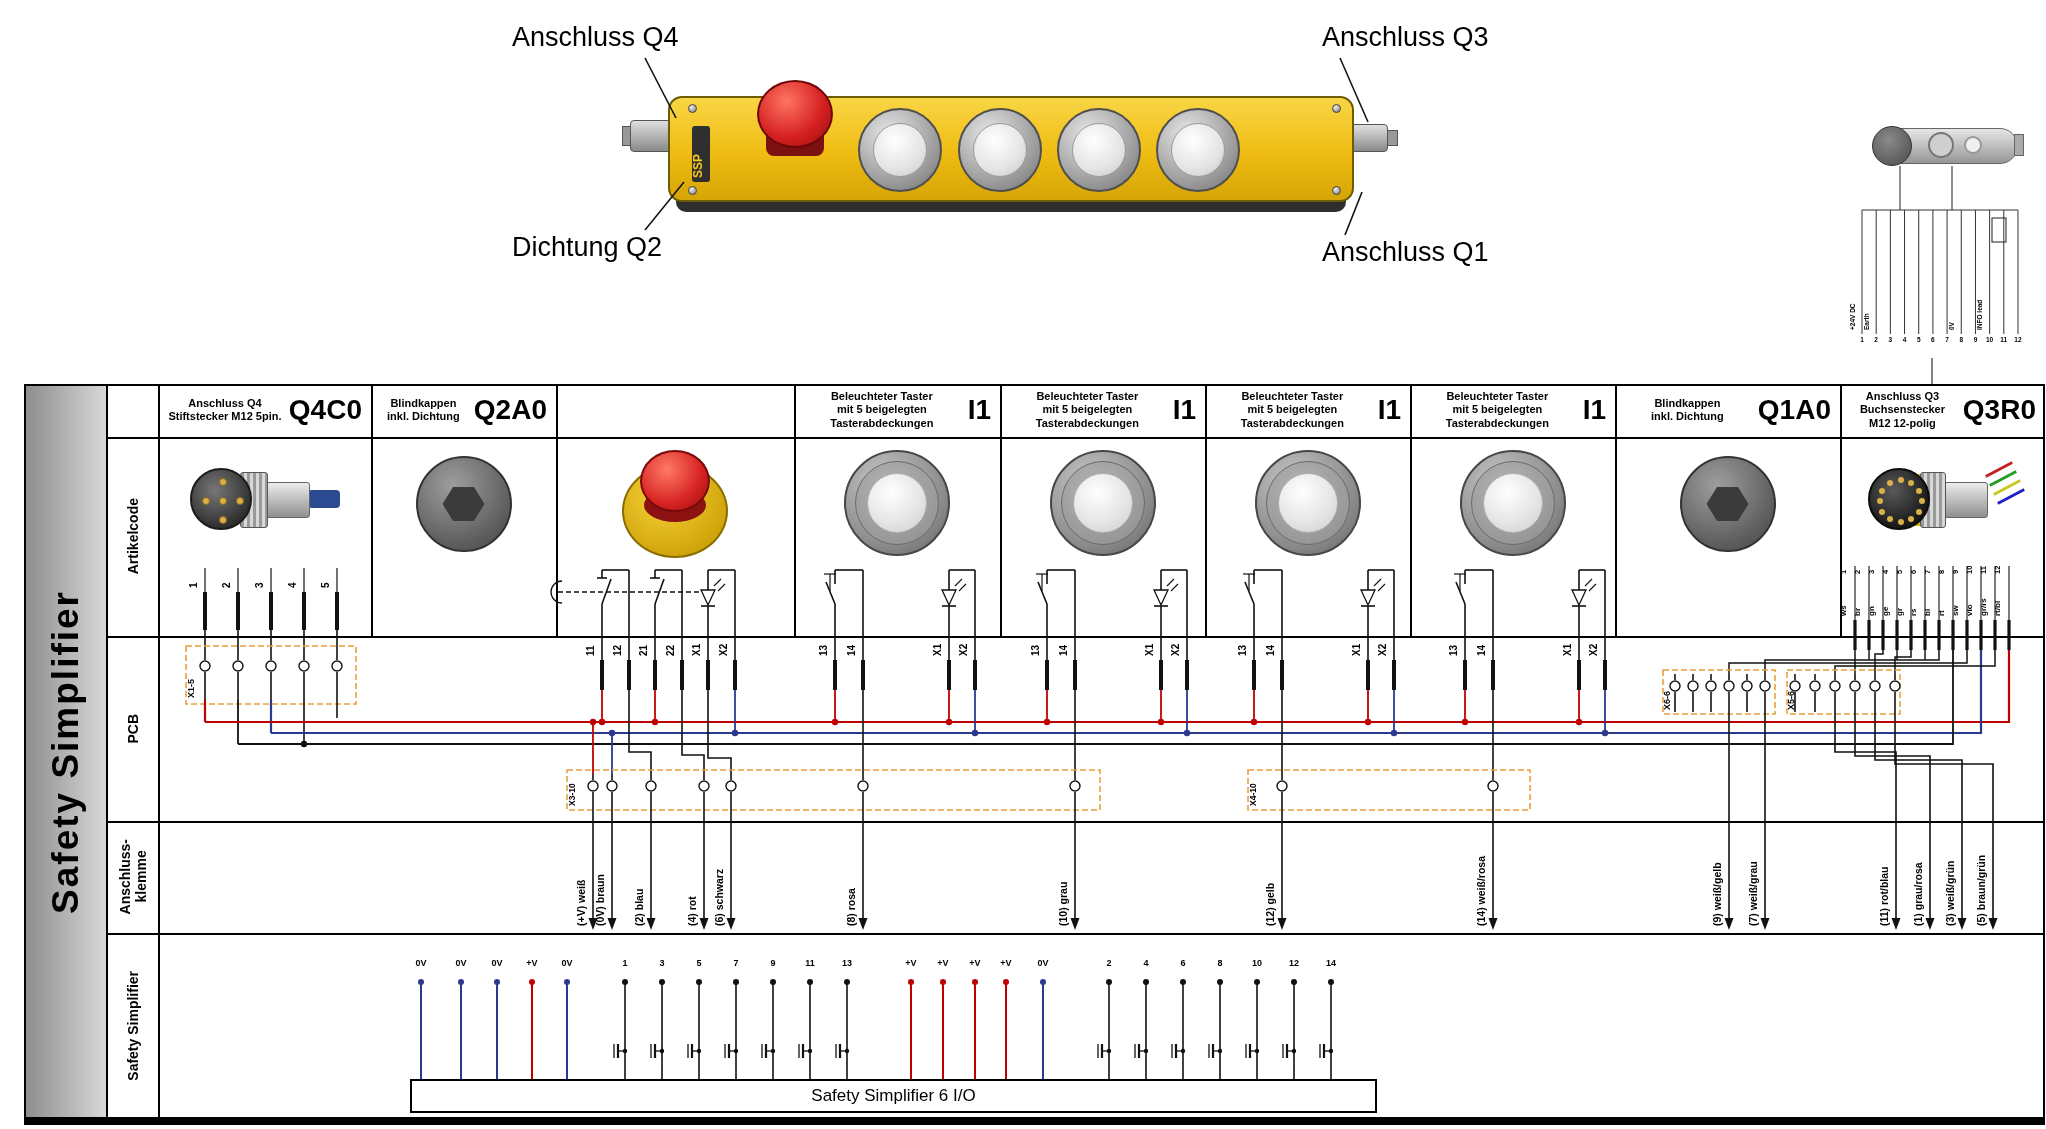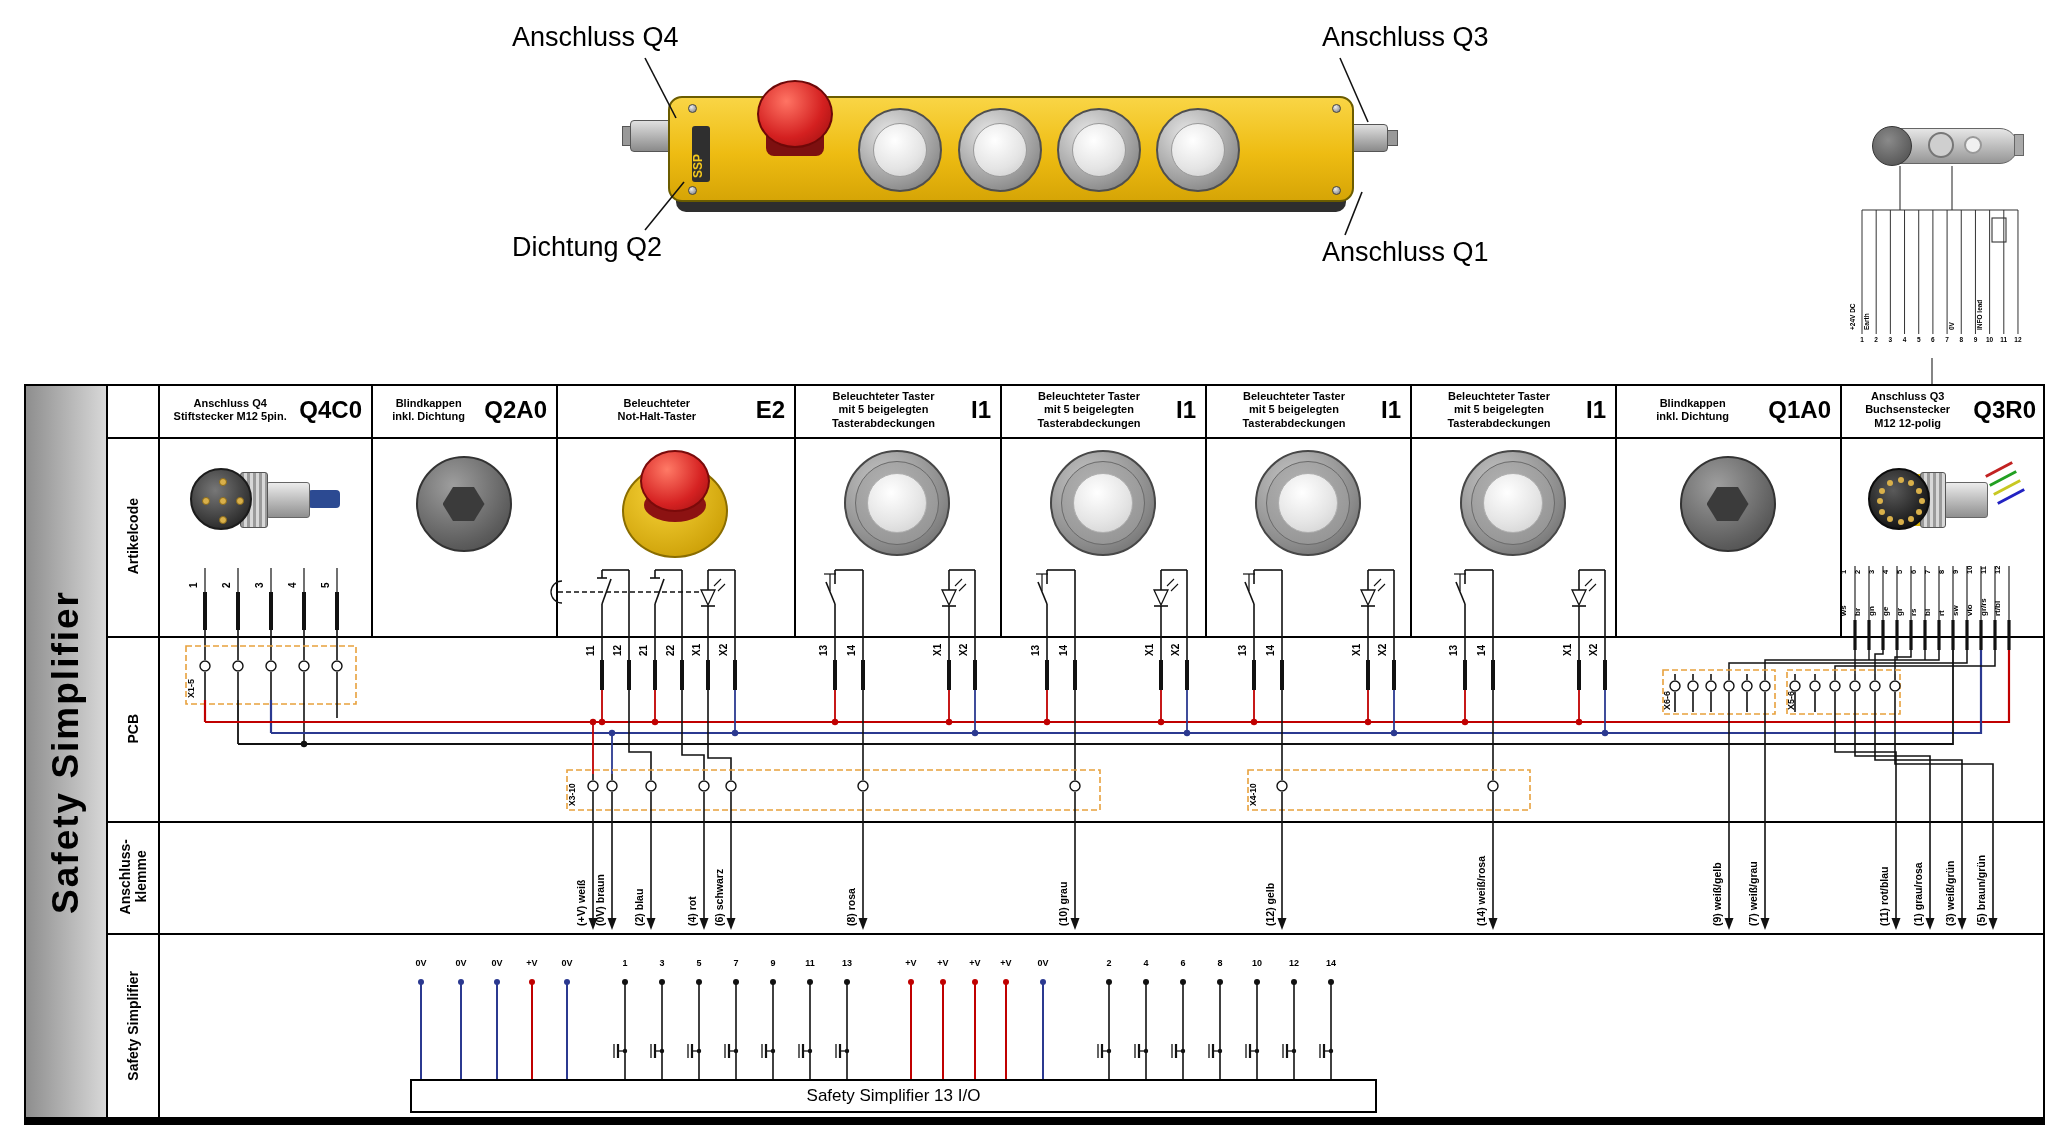--- a/index.html
+++ b/index.html
@@ -11,21 +11,21 @@
 .tg-title{margin-top:6px;text-align:center;font-weight:bold;font-size:16px}
 .tg-sub{text-align:center;font-size:7.5px;font-weight:bold}
 #sidebar{position:absolute;left:26px;top:386px;width:80px;height:731px;background:linear-gradient(90deg,#8e8e8e,#d8d8d8);z-index:1;display:flex;align-items:center;justify-content:center}
 .vtext{writing-mode:vertical-rl;transform:rotate(180deg);white-space:pre-line;text-align:center}
 .big{font-size:37px;font-weight:bold;letter-spacing:2px;color:#000}
 .vlab{position:absolute;writing-mode:vertical-rl;transform:rotate(180deg);white-space:pre;font-weight:bold;line-height:1;z-index:6;color:#000}
 .hlab{position:absolute;text-align:center;font-weight:bold;z-index:6;color:#000}
 .bdr{position:absolute;background:#000;z-index:2}
 .hdr{position:absolute;display:flex;align-items:center;z-index:6}
 .hdr .d{flex:1;text-align:center;font-size:11px;font-weight:bold;white-space:pre-line;line-height:1.2}
-.hdr .c{font-size:24px;font-weight:bold;padding-right:7px}
+.hdr .c{font-size:28px;font-weight:bold;padding-right:7px}
 .rowlab{position:absolute;display:flex;align-items:center;justify-content:center;z-index:6}
 #ssbox{position:absolute;left:410px;top:1079px;width:967px;height:34px;border:2px solid #000;background:#fff;z-index:5;display:flex;align-items:center;justify-content:center;font-size:17px}
 .art{position:absolute}
 </style>
 </head>
 <body>
 
 <div id="page">
   <svg id="wires" width="2046" height="1129">
       <line x1="645" y1="58" x2="676" y2="118" stroke="#111111" stroke-width="1.6"></line>
@@ -474,21 +474,21 @@
   <div class="callout" style="left:1322px;top:22px">Anschluss Q3</div>
   <div class="callout" style="left:512px;top:232px">Dichtung Q2</div>
   <div class="callout" style="left:1322px;top:237px">Anschluss Q1</div>
 
 
   <div id="sidebar">
     <span class="vtext big">Safety Simplifier</span>
   </div>
 
   <div id="ssbox">
-    <span>Safety Simplifier 13 I/O</span>
+    <span>Safety Simplifier 6 I/O</span>
   </div>
 <div class="art" style="position:absolute;left:676px;top:140px;width:670px;height:72px;background:#2e2e2e;border-radius:10px;z-index:2"></div>
     <div class="art" style="position:absolute;left:622px;top:126px;width:14px;height:20px;background:#999;border:1px solid #555;z-index:2"></div>
     <div class="art" style="position:absolute;left:630px;top:120px;width:44px;height:32px;background:linear-gradient(180deg,#e0e0e0,#8a8a8a);border:1px solid #555;border-radius:4px;z-index:2"></div>
     <div class="art" style="position:absolute;left:1386px;top:130px;width:12px;height:16px;background:#999;border:1px solid #555;z-index:2"></div>
     <div class="art" style="position:absolute;left:1350px;top:124px;width:38px;height:28px;background:linear-gradient(180deg,#e0e0e0,#8a8a8a);border:1px solid #555;border-radius:4px;z-index:2"></div>
     <div class="art" style="position:absolute;left:668px;top:96px;width:686px;height:106px;background:linear-gradient(180deg,#f9d545,#EEBC12 55%,#d6a506);border:2px solid #6b5c00;border-radius:14px;z-index:2"></div>
     <div class="art" style="position:absolute;left:688px;top:104px;width:9px;height:9px;border-radius:50%;background:radial-gradient(circle at 35% 30%,#eee,#777);border:1px solid #444;z-index:3"></div>
     <div class="art" style="position:absolute;left:1332px;top:104px;width:9px;height:9px;border-radius:50%;background:radial-gradient(circle at 35% 30%,#eee,#777);border:1px solid #444;z-index:3"></div>
     <div class="art" style="position:absolute;left:688px;top:186px;width:9px;height:9px;border-radius:50%;background:radial-gradient(circle at 35% 30%,#eee,#777);border:1px solid #444;z-index:3"></div>
@@ -566,25 +566,20 @@
       </div>
     </div>
     <div class="hdr" style="left: 373px; top: 386px; width: 181px; height: 48px;">
       <div class="d">Blindkappen
 inkl. Dichtung</div>
       <div class="c">Q2A0</div>
     </div>
     <div class="art" style="position:absolute;left:415.5px;top:456px;width:96px;height:96px;z-index:3">
       <div class="art" style="position:absolute;left:0px;top:0px;width:96px;height:96px;border-radius:50%;background:radial-gradient(circle at 38% 30%,#9e9e9e,#5c5c5c 70%,#454545);border:2px solid #333"></div>
       <div class="art" style="position:absolute;left:27px;top:31px;width:42px;height:34px;background:#3b3b3b;clip-path:polygon(25% 0,75% 0,100% 50%,75% 100%,25% 100%,0 50%)"></div>
-    </div>
-    <div class="hdr" style="left: 558px; top: 386px; width: 234px; height: 48px;">
-      <div class="d">Beleuchteter
-Not-Halt-Taster</div>
-      <div class="c">E2</div>
     </div>
     <div class="art" style="position:absolute;left:620px;top:448px;width:110px;height:112px;z-index:3">
       <div class="art" style="position:absolute;left:2px;top:16px;width:106px;height:94px;border-radius:50%;background:radial-gradient(circle at 40% 30%,#f8d43a,#cfa30a 75%);border:2px solid #8a6d00"></div>
       <div class="art" style="position:absolute;left:24px;top:40px;width:62px;height:34px;border-radius:50%;background:#8c1212"></div>
       <div class="art" style="position:absolute;left:20px;top:2px;width:70px;height:62px;border-radius:50%;background:radial-gradient(circle at 38% 30%,#ff7a66,#d62222 60%,#9a0f0f);border:2px solid #7a0a0a"></div>
     </div>
     <div class="hdr" style="left: 796px; top: 386px; width: 202px; height: 48px;">
       <div class="d">Beleuchteter Taster
 mit 5 beigelegten
 Tasterabdeckungen</div>

